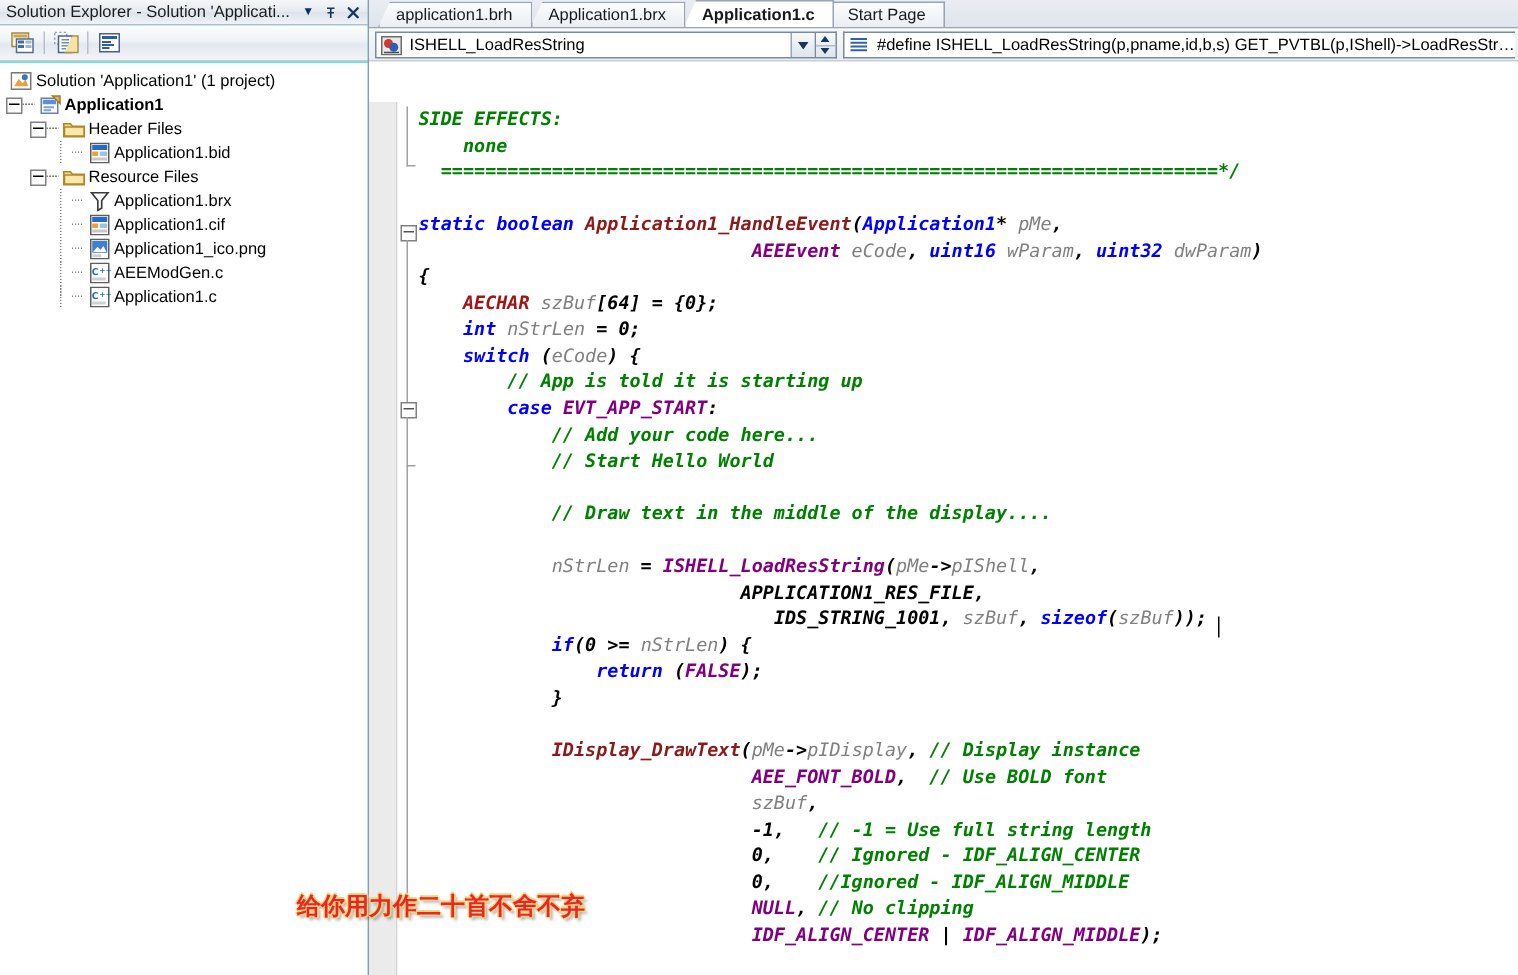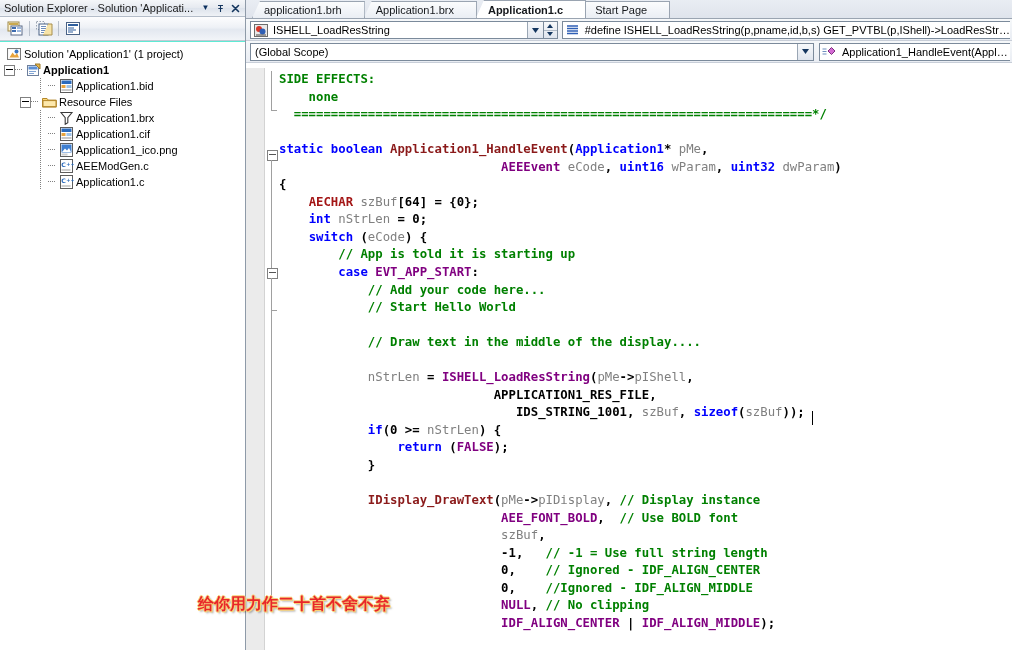--- a/index.html
+++ b/index.html
@@ -105,21 +105,21 @@
     height: 19px;
     background: linear-gradient(to bottom,#e9edf3 0%, #dfe4ec 100%);
     border-bottom: 1px solid #9aa4b1;
     display: flex; align-items: flex-end;
     padding-left: 6px;
     box-sizing: border-box;
   }
   .tab {
     height: 17px;
     display: flex; align-items: center;
-    padding: 0 22px 0 11px;
+    padding: 0 12px 0 11px;
     font-size: 11px;
     color: #16191d;
     background: linear-gradient(to bottom,#fbfcfd 0%,#eaeef4 100%);
     border: 1px solid #9aa4b1;
     border-bottom: none;
     margin-right: -1px;
     position: relative;
     clip-path: polygon(8px 0, 100% 0, 100% 100%, 0 100%);
     box-sizing: border-box;
   }
@@ -183,21 +183,21 @@
   .code-text {
     flex: 1 1 auto;
     font-family: "DejaVu Sans Mono", monospace;
     font-size: 12.3px;
     line-height: 17.55px;
     white-space: pre;
     padding-top: 3px;
     overflow: hidden;
     position: relative;
   }
-  .code-line { height: 17.55px; }
+  .code-line { height: 17.55px; font-style: italic; }
 
   
   .c-com   { color: #008000; }
   .c-key   { color: #0000ff; }
   .c-mac   { color: #a31515; }
   .c-pre   { color: #800080; }
   .c-id    { color: #808080; }
   .c-plain { color: #000000; }
   .c-func  { color: #8b1a1a; font-weight: bold; }
   .b { font-weight: bold; }
@@ -320,20 +320,32 @@
             <svg width="15" height="14" viewBox="0 0 15 14">
               <rect x="1.5" y="2.5" width="11" height="10" fill="#fdfdfd" stroke="#6d7f9c"></rect>
               <rect x="2.5" y="3.5" width="9" height="3" fill="#5b8fd6"></rect>
               <path d="M3 8.5h7M3 10.5h5" stroke="#7fa3d4" stroke-width="1.2"></path>
               <path d="M9 1 l5 0 l0 5 z" fill="#e7b64d" stroke="#9c7a2a"></path>
             </svg>
           </span>
           <span class="lbl">Application1</span>
         </div>
         <div class="tree-row">
+          <span class="spacer" style="width: 20px;"></span>
+          <span class="expander"></span>
+          <span class="dots"></span>
+          <span class="ic">
+            <svg width="15" height="14" viewBox="0 0 15 14">
+              <path d="M0.5 3.5 h4.5 l1.3 1.6 h8 v7 h-13.8 z" fill="#fbd97a" stroke="#b3862a"></path>
+              <path d="M1 5.6 h13 v6 h-13 z" fill="#fde8ac" stroke="#b3862a"></path>
+            </svg>
+          </span>
+          <span class="lbl">Header Files</span>
+        </div>
+        <div class="tree-row">
           <span class="spacer" style="width: 36px;"></span>
           <span class="vline"></span>
           <span class="dots"></span>
           <span class="ic">
             <svg width="15" height="14" viewBox="0 0 15 14">
               <rect x="1.5" y="0.5" width="12" height="13" fill="#ffffff" stroke="#5d5d5d"></rect>
               <rect x="2.5" y="1.5" width="10" height="3.5" fill="#2b6bbd"></rect>
               <rect x="2.5" y="6" width="4" height="3" fill="#e8a33d"></rect>
               <rect x="7.5" y="6" width="5" height="3" fill="#9ec3e8"></rect>
               <rect x="2.5" y="10" width="10" height="2" fill="#c8c8c8"></rect>
@@ -473,39 +485,20 @@
       <div class="combo" style="flex:1 1 auto; margin-left:4px; margin-right:0px; border-right:none;">
         <span class="ic" style="margin-left:2px;">
           <svg width="13" height="12" viewBox="0 0 13 12">
             <path d="M1 2h11M1 4.5h11M1 7h11M1 9.5h11" stroke="#2f5fb5" stroke-width="1.4"></path>
           </svg>
         </span>
         <span class="cval">#define ISHELL_LoadResString(p,pname,id,b,s) GET_PVTBL(p,IShell)-&gt;LoadResString</span>
       </div>
     </div>
 
-    <div class="navbar" style="border-bottom:1px solid #c8ced8;">
-      <div class="combo" style="width:566px; margin-left:2px;">
-        <span class="cval">(Global Scope)</span>
-        <span class="combo-arrow">
-          <svg width="7" height="5" viewBox="0 0 7 5">
-              <path d="M0 0 L7 0 L3.5 5 Z" fill="#14365f"></path>
-            </svg>
-        </span>
-      </div>
-      <div class="combo" style="flex:1 1 auto; margin-left:5px; border-right:none;">
-        <span class="ic" style="margin-left:2px;">
-          <svg width="15" height="12" viewBox="0 0 15 12">
-            <path d="M0.5 3h4M0.5 5.5h4M0.5 8h4" stroke="#6f8fbf" stroke-width="1.2"></path>
-            <path d="M9.5 1.5 L13 5 L9.5 8.5 L6 5 Z" fill="#d36ad3" stroke="#7d2f7d"></path>
-          </svg>
-        </span>
-        <span class="cval">Application1_HandleEvent(Applica</span>
-      </div>
-    </div>
 
     <div class="code-wrap">
       <div class="indicator-margin"></div>
       <div class="fold-margin">
 
         <div class="foldline" style="top:3px; height:40px;"></div>
         <div class="foldtick" style="top:42px;"></div>
         <div class="foldbox" style="top:82px;"></div>
         <div class="foldline" style="top:92px; height:110px;"></div>
         <div class="foldbox" style="top:200px;"></div>

